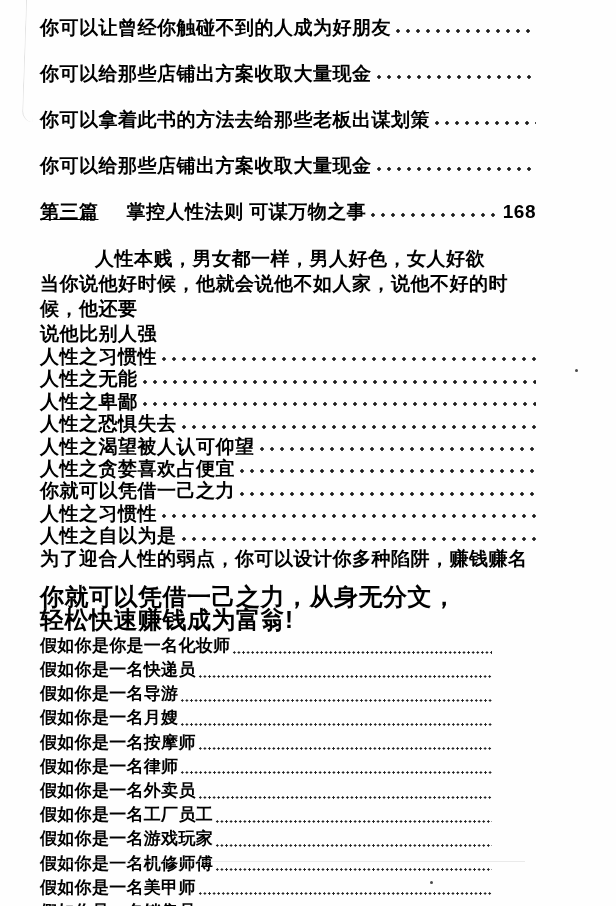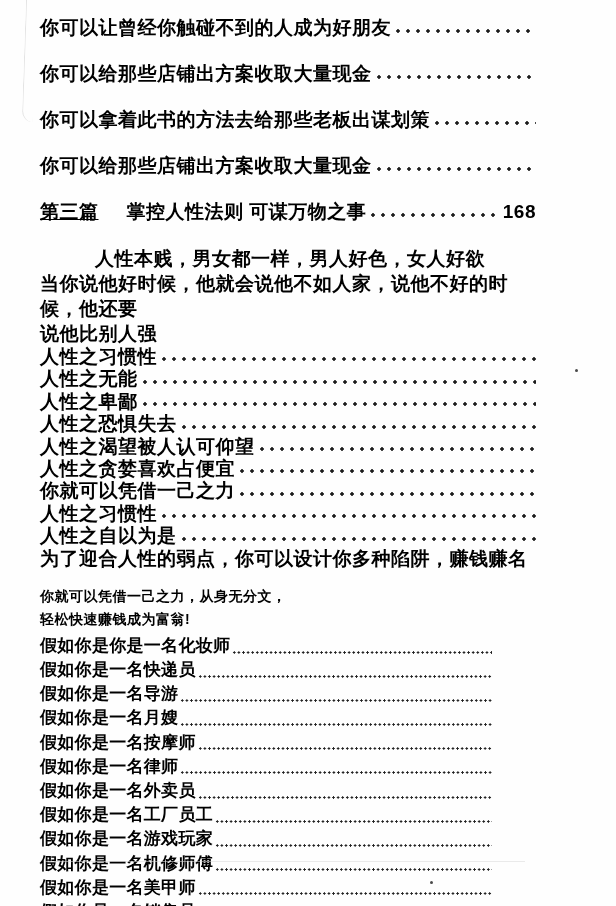--- a/index.html
+++ b/index.html
@@ -56,21 +56,21 @@
     letter-spacing:0.5px;
   }
   .intro .indent{padding-left:55px;}
   .nature{
     font-size:19px;line-height:22.4px;
     letter-spacing:0.5px;
   }
   .nature .row{height:22.4px;}
   .pitch{
     margin-top:15px;
-    font-size:14px;line-height:23px;
+    font-size:24px;line-height:23px;
     letter-spacing:0.5px;
   }
   .roles{
     margin-top:3px;
     font-size:17px;line-height:24.2px;
     letter-spacing:0.3px;
   }
   .roles .row{height:24.2px;width:452px;}
   
   .curve-artifact{

